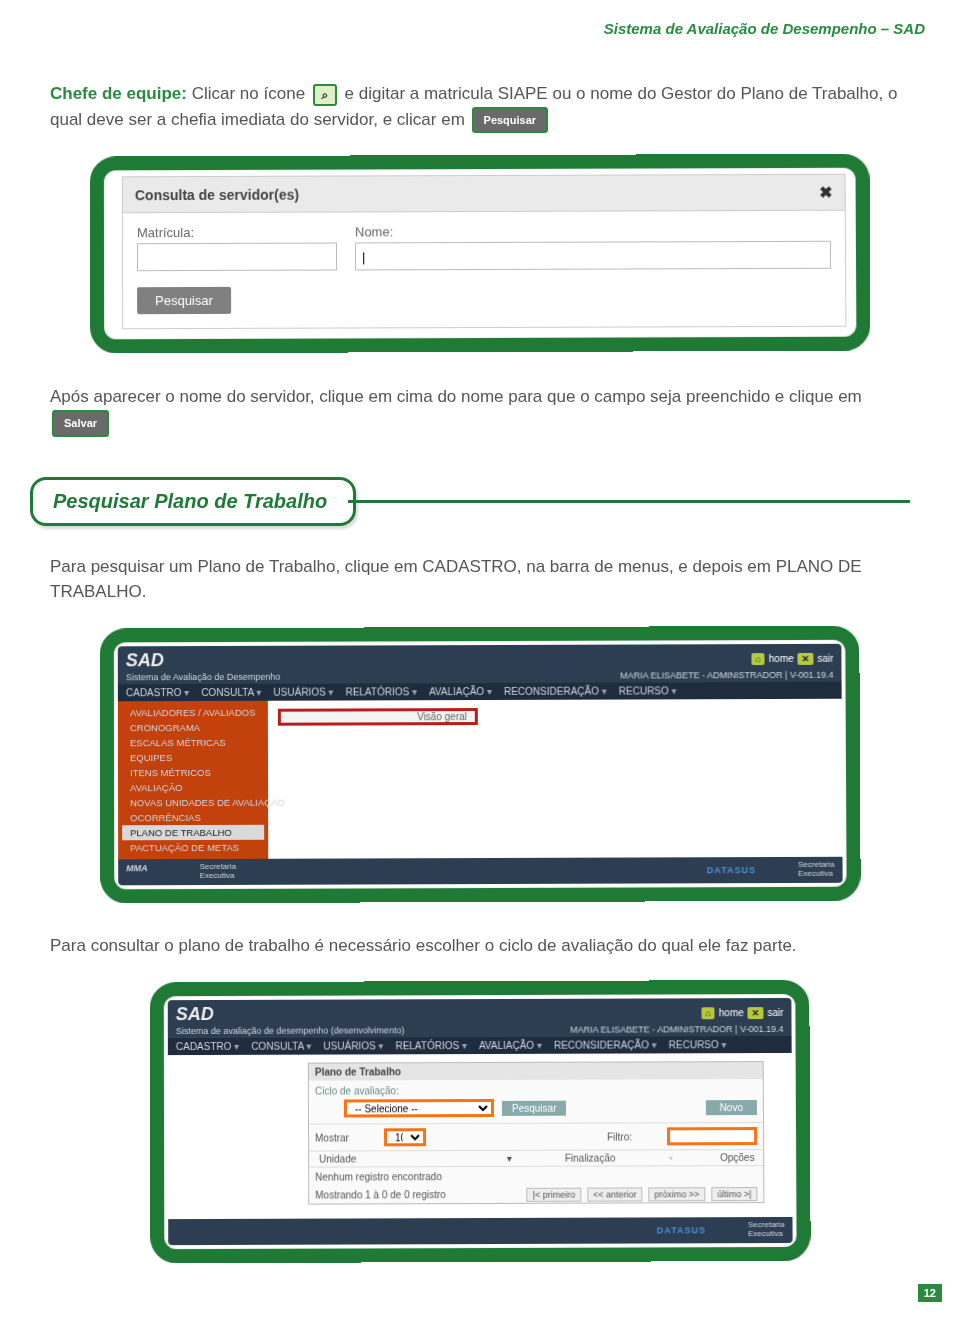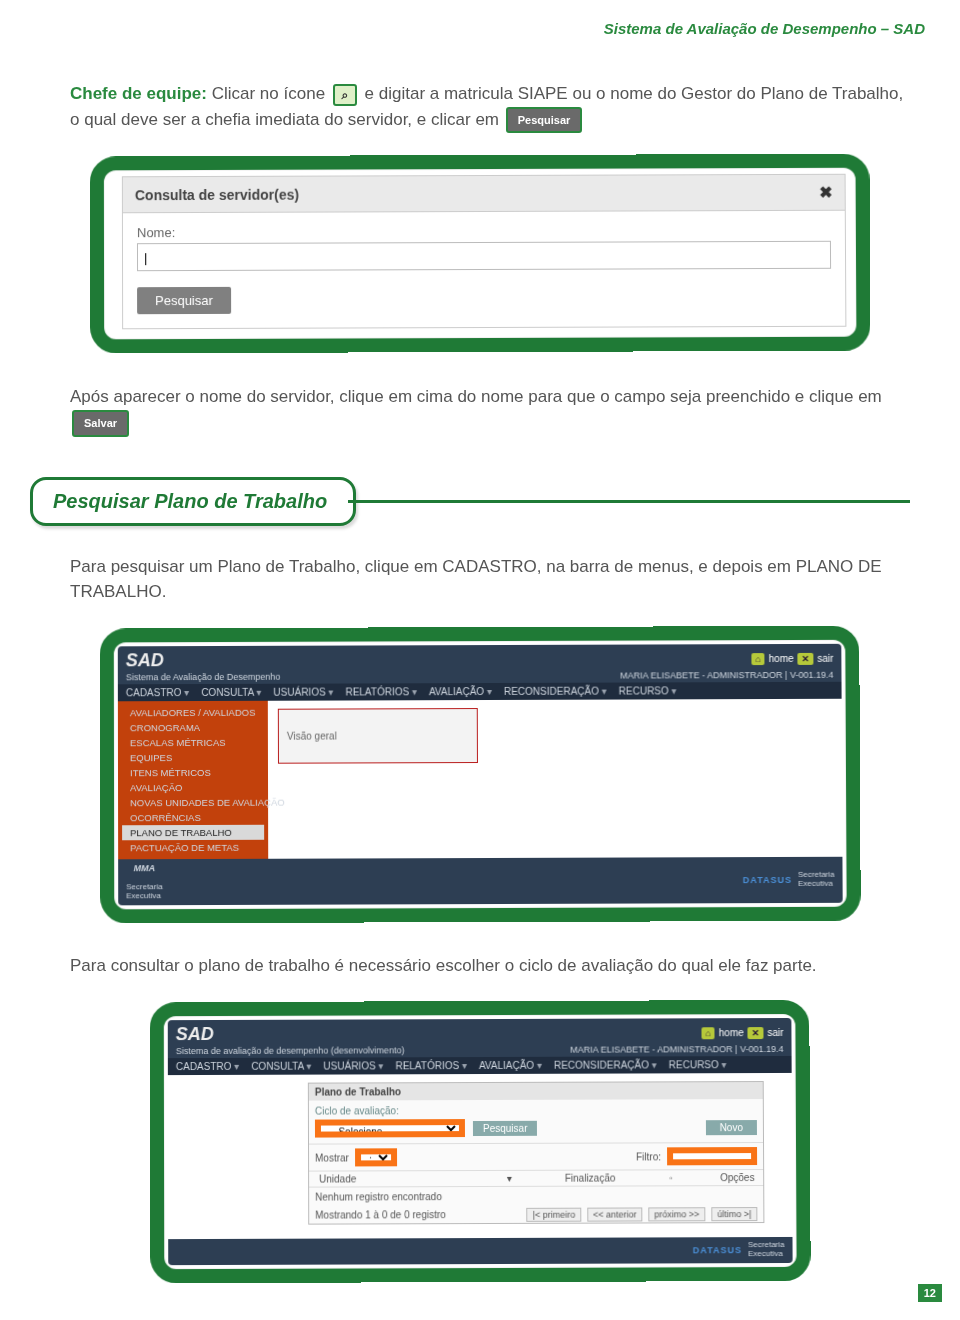--- a/index.html
+++ b/index.html
@@ -30,21 +30,20 @@
     font-size: 11px;
     padding: 3px 6px;
     border-radius: 0;
     font-weight: bold;
   }
   .body-text {
     font-size: 17px;
     color: #555;
     line-height: 1.5;
     margin-bottom: 22px;
-    margin-left: 20px;
   }
   .body-text .lead {
     font-weight: bold;
     color: #2a8a3f;
   }
   .inline-icon-box {
     display: inline-block;
     width: 24px;
     height: 22px;
     border: 2px solid #2a8a3f;
@@ -178,45 +177,45 @@
   .menubar span::after { content:" ▾"; opacity:.7; }
   .app-body { display:flex; background:#fff; min-height:150px; }
   .sidebar {
     background:#c2410c; color:#cfd6df; font-size:9.5px;
     width: 150px; padding:4px 4px;
   }
   .sidebar div { padding:2px 8px; white-space:nowrap; }
   .sidebar .sel { background:#d9d9d9; color:#222; }
   .main-area { flex:1; padding:8px 10px; font-size:10px; color:#666; }
   .main-box {
-    border:1px solid #b91c1c; background:#f3f3f3;
-    padding:21px 8px; width:200px;
+    border:3px solid #b91c1c; background:#f3f3f3;
+    padding:0 8px; width:200px;text-align:right;
   }
   .footer-bar {
     background:#2d3e53; color:#cfd6df;
     display:flex; justify-content:space-between; align-items:center;
     padding:4px 8px; font-size:9px;
     border-radius:0 0 4px 4px;
   }
   .footer-logo { font-weight:bold; font-style:italic; }
   .datasus { font-weight:bold; color:#4b90d8; letter-spacing:1px;text-align:right; }
-  .sec-exec { color:#cfd6df; font-size:8px; line-height:1.1; text-align:left;}
+  .sec-exec { color:#cfd6df; font-size:8px; line-height:1.1; text-align:left;margin-left:36px;}
 
   
   .panel3 {
     margin: 8px 28px 8px 140px;
     border:1px solid #bbb;
     background:#fafafa;
     font-size:10px;
     color:#555;
   }
   .panel3 .ptitle { background:#e5e5e5; padding:3px 6px; font-weight:bold; color:#444;}
   .panel3 .cic { padding:5px 6px 3px 6px; color:#688; }
   .panel3 .row1 { display:flex; gap:8px; align-items:center; padding:0 6px 6px 6px; }
-  .panel3 select, .panel3 input[type=text] { border:6px solid #f97316; font-size:10px; height:18px; padding:0 4px; background:#fff; }
+  .panel3 select, .panel3 input[type=text] { border:3px solid #f97316; font-size:10px; height:18px; padding:0 4px; background:#fff;margin-left:29px; }
   .panel3 select { width:150px; }
   .panel3 .sbtn { background:#8aa; color:#fff; border:none; padding:2px 10px; font-size:10px; }
   .panel3 .nbtn { background:#8aa; color:#fff; border:none; padding:2px 14px; font-size:10px; }
   .panel3 .divider { border-top:1px solid #ddd; }
   .panel3 .row2 { display:flex; gap:6px; align-items:center; padding:4px 6px; }
   .panel3 .row2 .sp { flex:1; }
   .panel3 .thead { display:flex; border-top:1px solid #ddd; border-bottom:1px solid #ddd; text-align:center; }
   .panel3 .thead div { flex:1; padding:2px 4px; }
   .panel3 .noreg { padding:4px 6px; }
   .panel3 .pager { display:flex; justify-content:space-between; align-items:center; padding:3px 6px; }
@@ -236,20 +235,24 @@
 </p>
 
 <div class="shot-frame big">
   <div class="shot-inner">
     <div class="dlg-title">
       <span>Consulta de servidor(es)</span>
       <span class="close-x">✖</span>
     </div>
     <div class="dlg-body">
       <div class="fld-row">
+        <div class="fld m">
+          <label>Matrícula:</label>
+          <input type="text" style="">
+        </div>
         <div class="fld n">
           <label>Nome:</label>
           <input type="text" value="|" style="">
         </div>
       </div>
       <button class="dlg-btn">Pesquisar</button>
     </div>
   </div>
 </div>
 
@@ -302,21 +305,21 @@
           <div>NOVAS UNIDADES DE AVALIAÇÃO</div>
           <div>OCORRÊNCIAS</div>
           <div class="sel">PLANO DE TRABALHO</div>
           <div>PACTUAÇÃO DE METAS</div>
         </div>
       <div class="main-area">
         <div class="main-box">Visão geral</div>
       </div>
     </div>
     <div class="footer-bar">
-      <div style="display:flex;gap:10px;align-items:center;flex-direction:column;">
+      <div style="display:flex;gap:16px;align-items:flex-start;">
         <span class="footer-logo">MMA</span>
         <div class="sec-exec">
           <div>Secretaria</div>
           <div>Executiva</div>
         </div>
       </div>
       <div style="display:flex;gap:6px;align-items:center;">
         <span class="datasus">DATASUS</span>
         <div class="sec-exec">
           <div>Secretaria</div>

